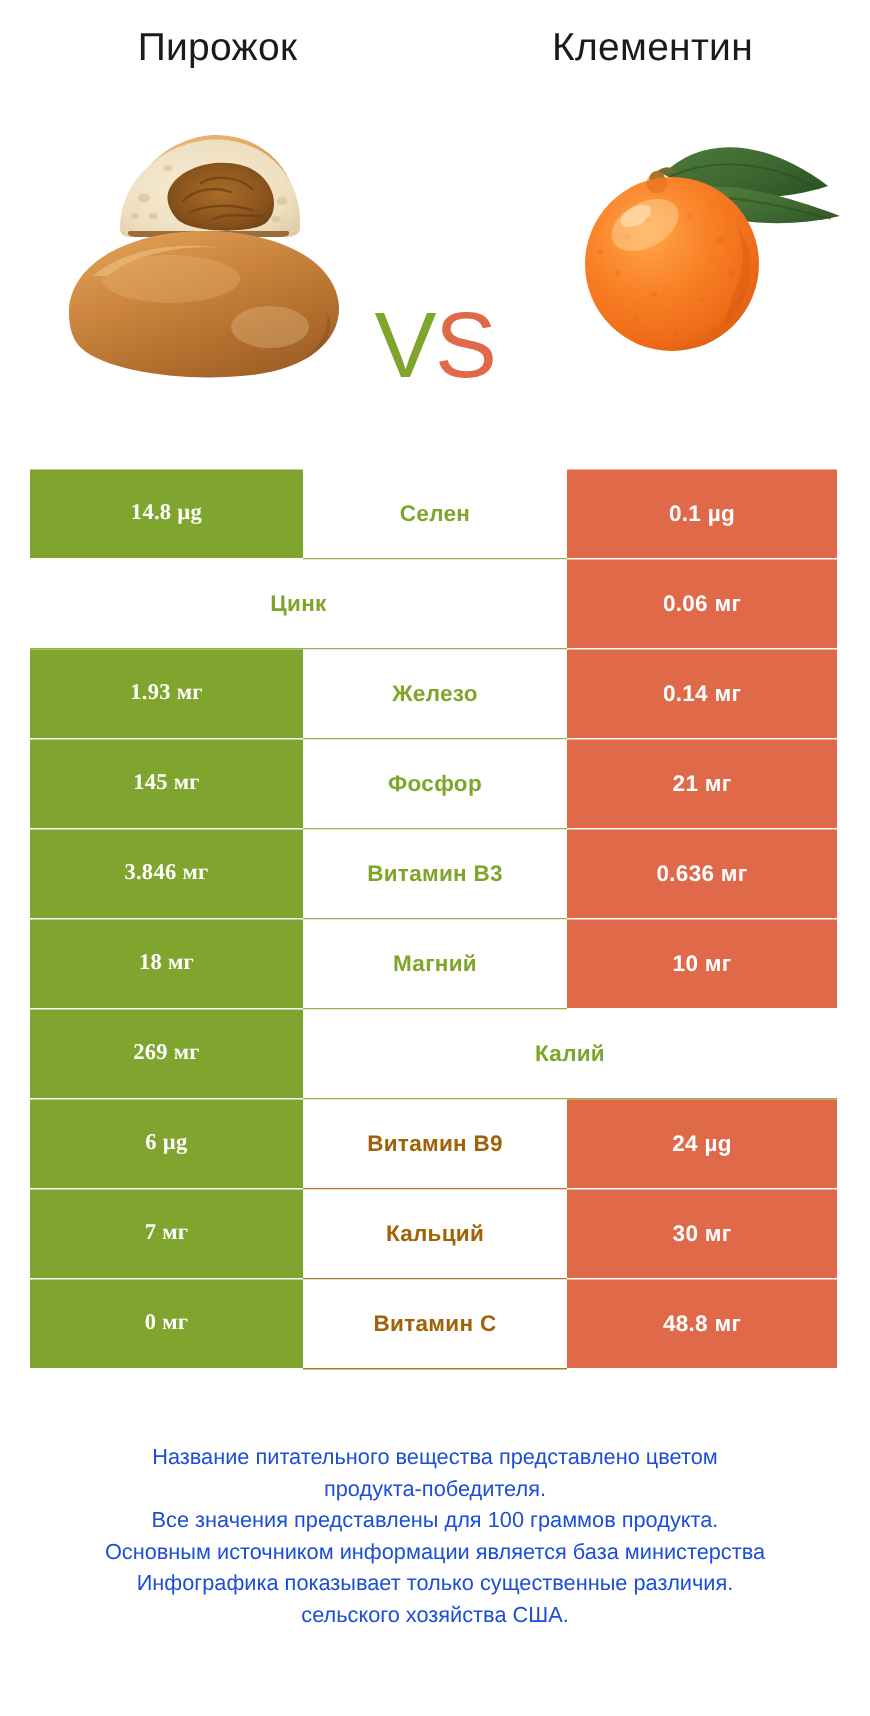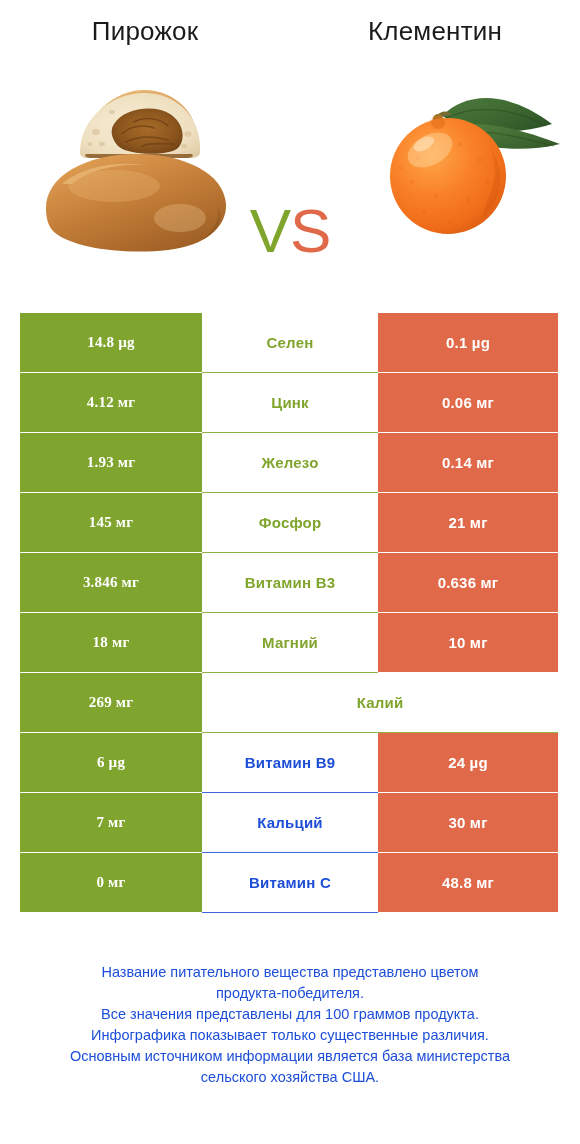--- a/index.html
+++ b/index.html
@@ -105,21 +105,21 @@
   
   .cell-mid::after {
     content: "";
     position: absolute;
     left: 0; right: 0; bottom: -1px;
     height: 1px;
     background: currentColor;
     opacity: .85;
   }
   .row.win-left  .cell-mid { color: #7fa52d; text-align: right; }
-  .row.win-right .cell-mid { color: #1d4ed8; }
+  .row.win-right .cell-mid { color: #a16207; }
 
   
   .footnote {
     position: absolute;
     left: 20px;
     top: 962px;
     width: 540px;
     text-align: center;
     font-size: 14.5px;
     line-height: 21px;
@@ -258,21 +258,20 @@
 
   <div class="table">
 
     <div class="row win-left">
       <div class="cell-left">14.8 µg</div>
       <div class="cell-mid">Селен</div>
       <div class="cell-right">0.1 µg</div>
     </div>
 
     <div class="row win-left">
-      <div class="cell-left">4.12 мг</div>
       <div class="cell-mid">Цинк</div>
       <div class="cell-right">0.06 мг</div>
     </div>
 
     <div class="row win-left">
       <div class="cell-left">1.93 мг</div>
       <div class="cell-mid">Железо</div>
       <div class="cell-right">0.14 мг</div>
     </div>
 
@@ -316,18 +315,18 @@
       <div class="cell-mid">Витамин C</div>
       <div class="cell-right">48.8 мг</div>
     </div>
 
   </div>
 
   <div class="footnote">
     <div>Название питательного вещества представлено цветом</div>
     <div>продукта-победителя.</div>
     <div>Все значения представлены для 100 граммов продукта.</div>
+    <div>Основным источником информации является база министерства</div>
     <div>Инфографика показывает только существенные различия.</div>
-    <div>Основным источником информации является база министерства</div>
     <div>сельского хозяйства США.</div>
   </div>
 
 </div>
 
 </body></html>

